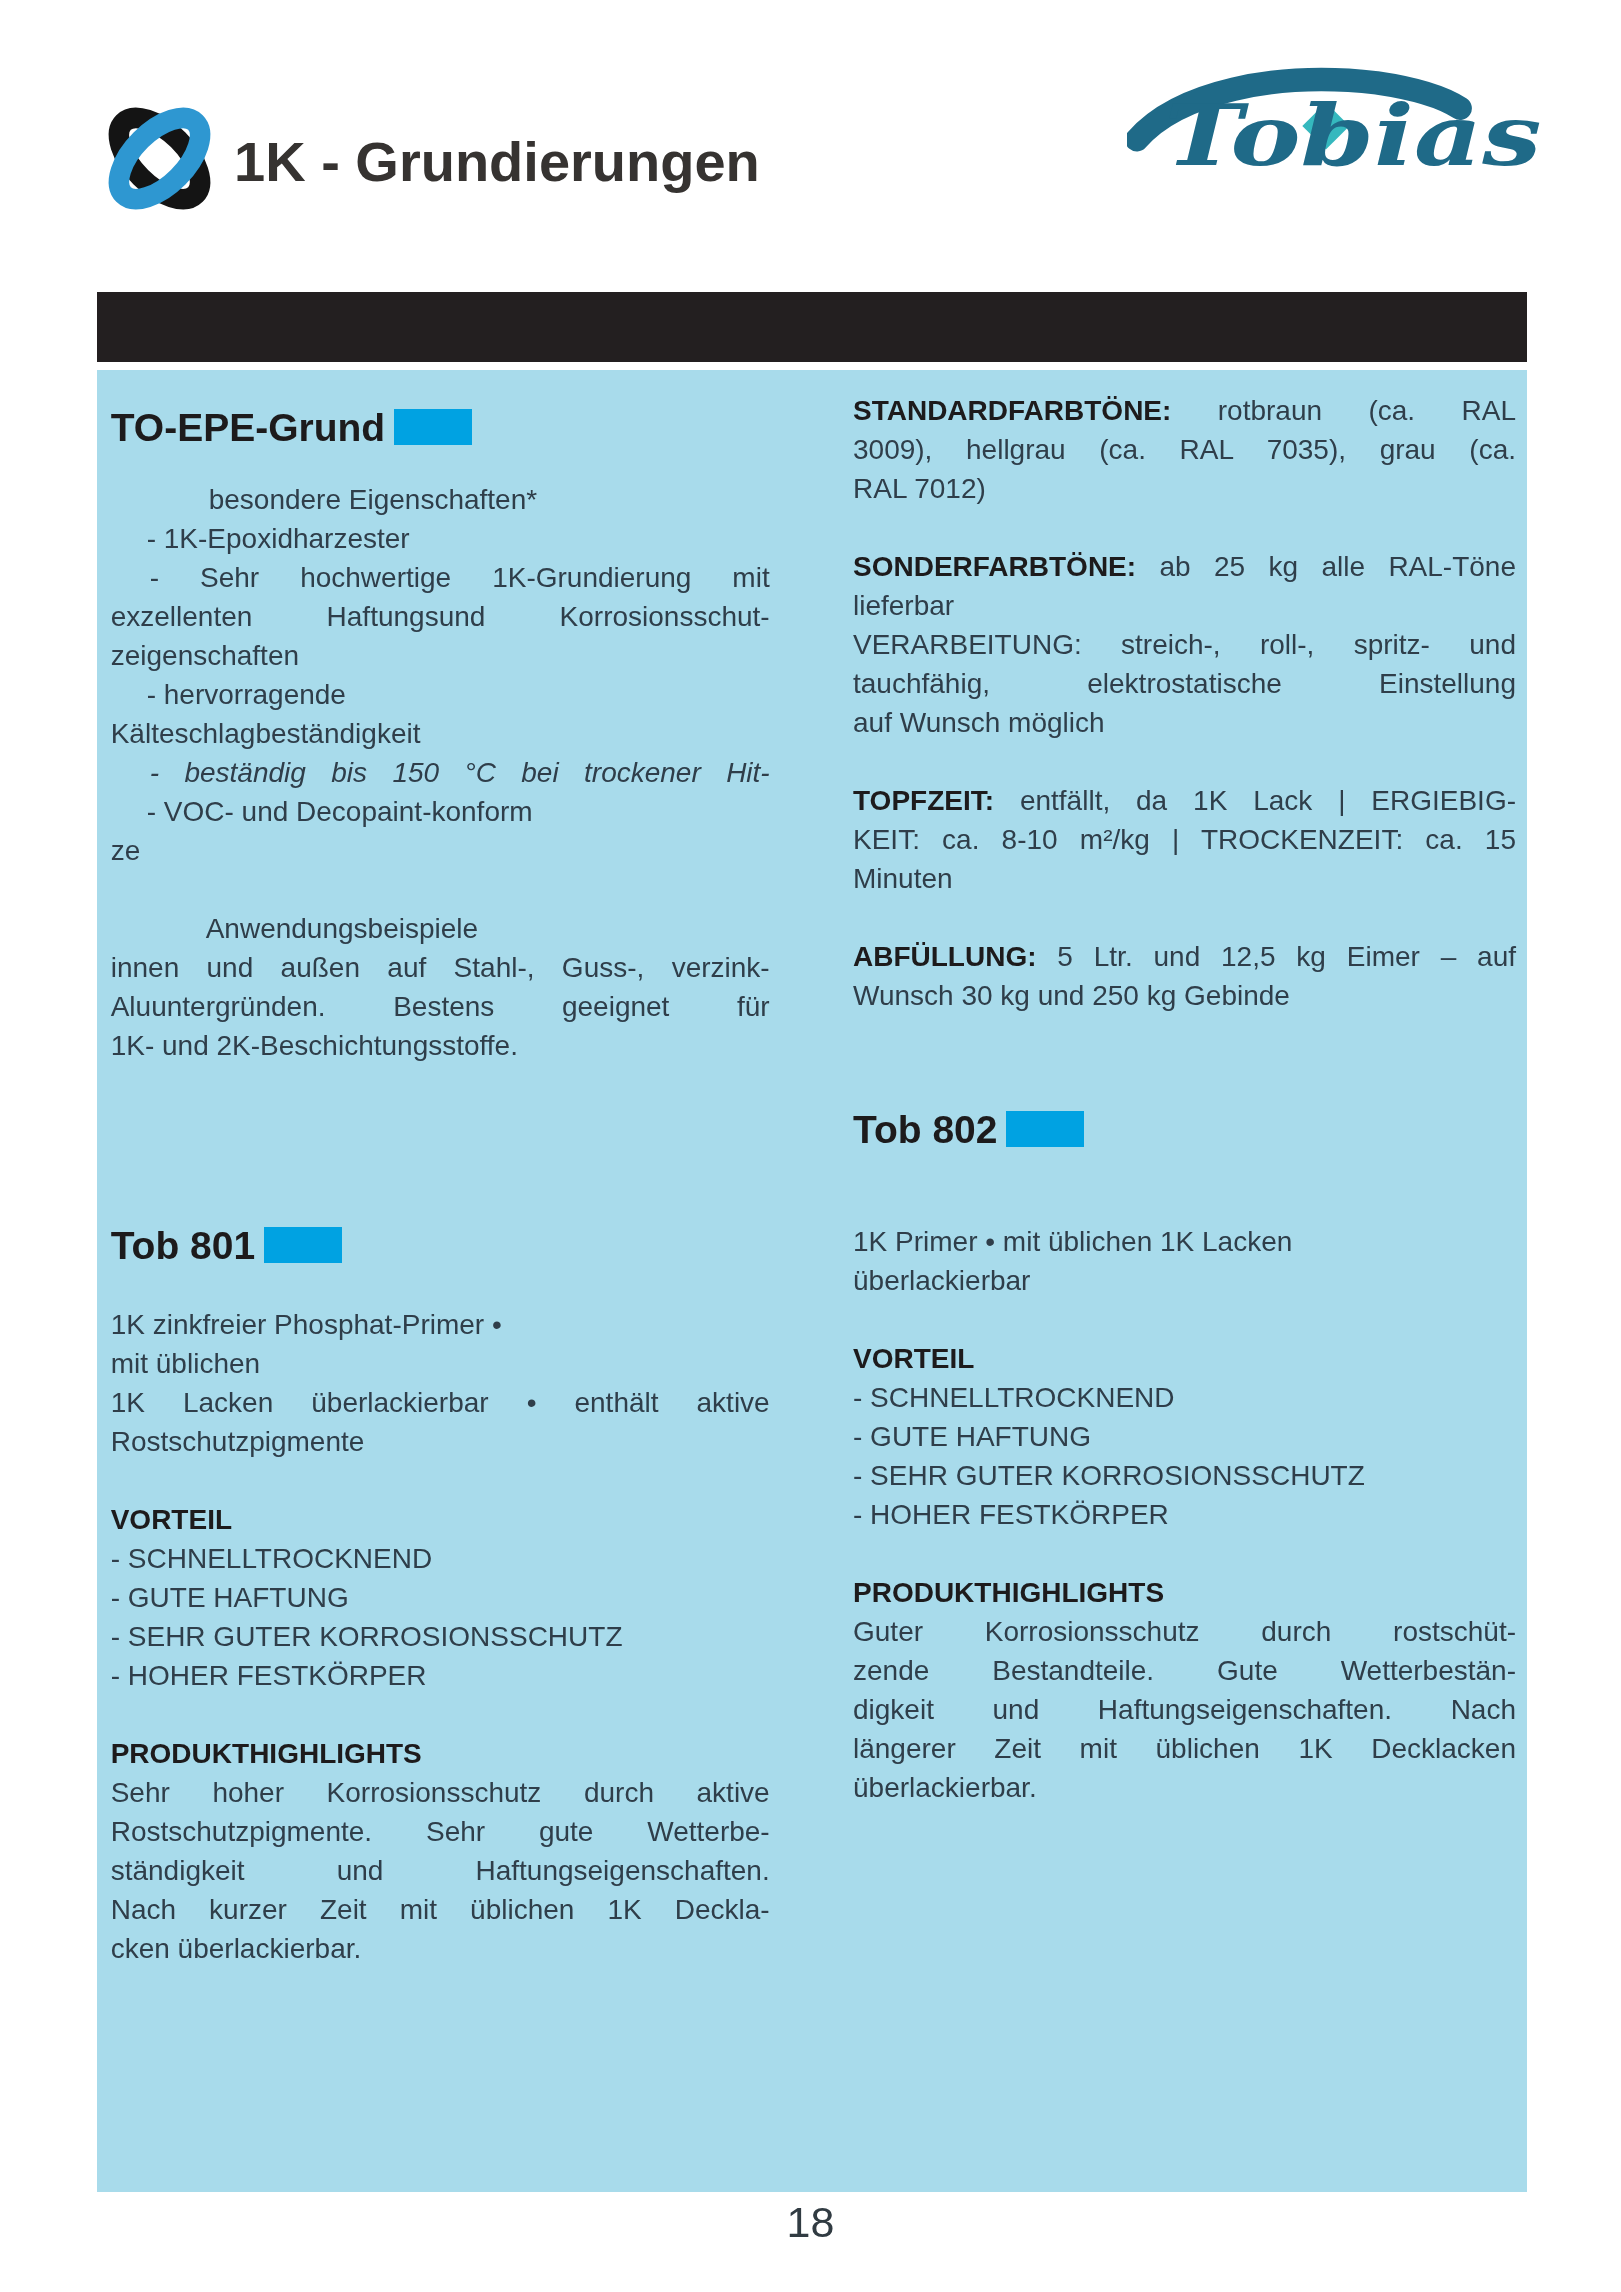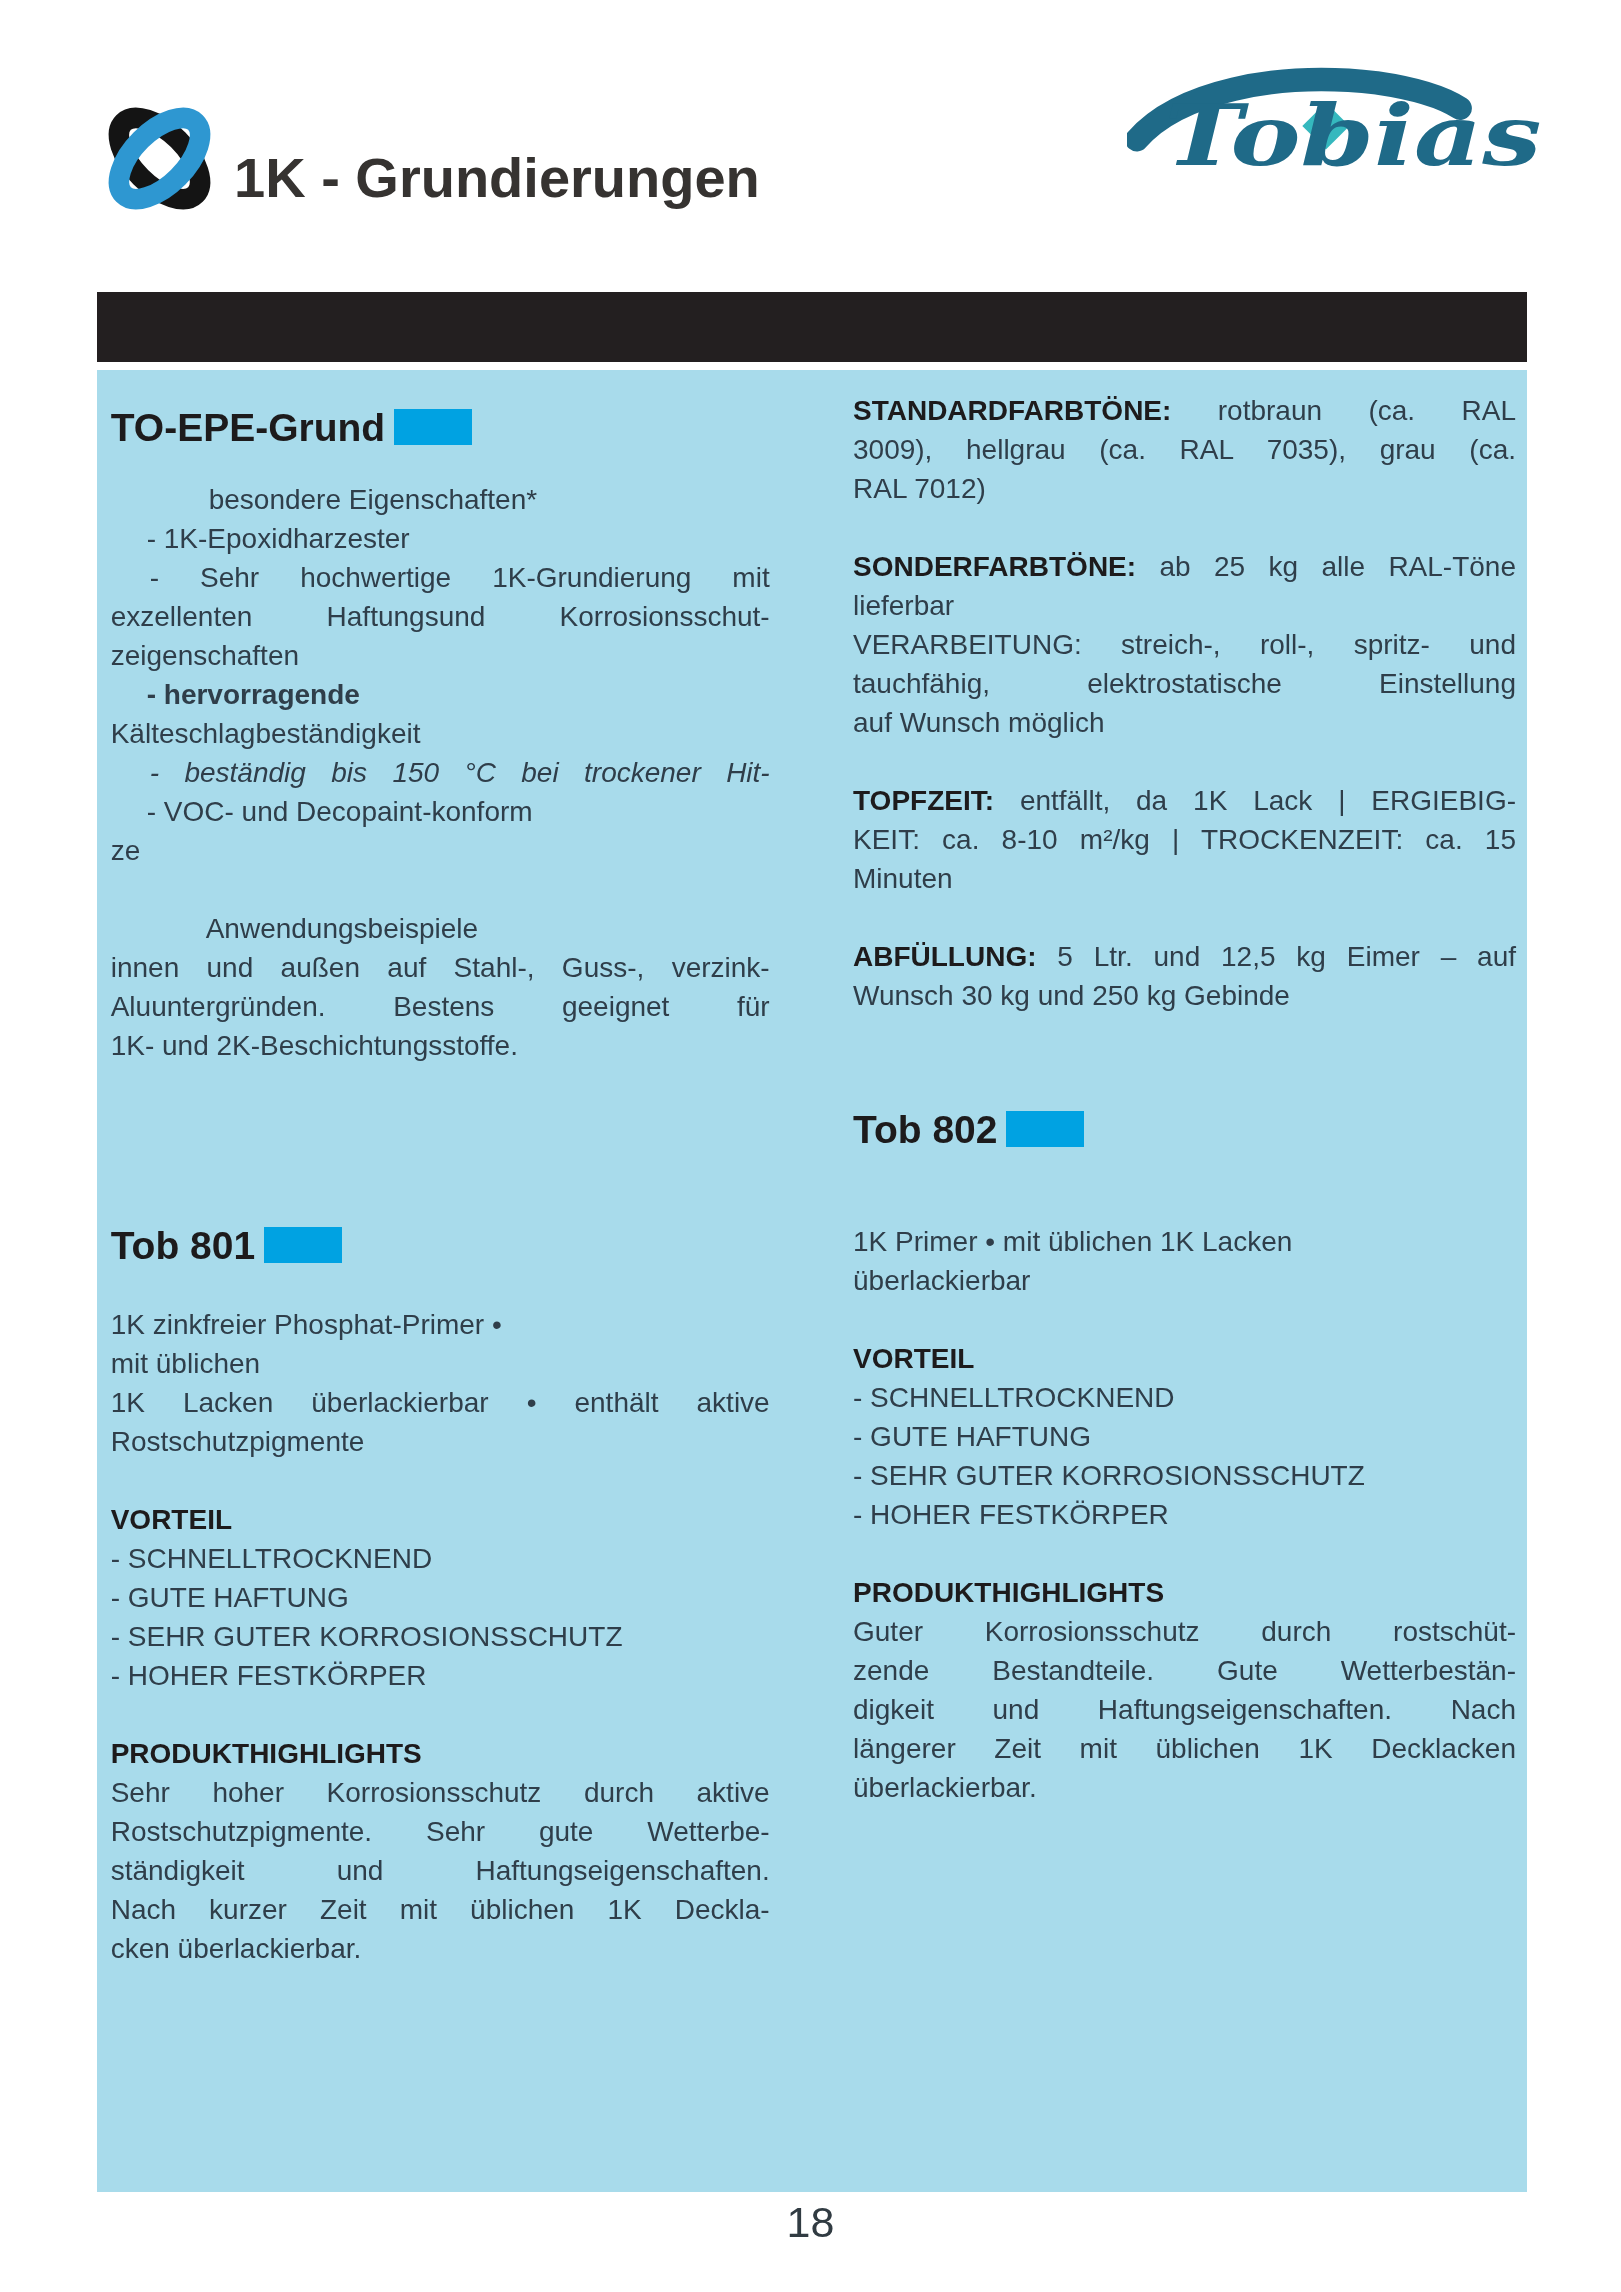--- a/index.html
+++ b/index.html
@@ -21,21 +21,21 @@
     width:1621px;height:2293px;
     background:#ffffff;
     font-family:"Liberation Sans", sans-serif;
     overflow:hidden;
   }
   
   .company-logo{position:absolute;left:91px;top:94px;width:137px;height:131px;}
   .ring-black{fill:none;stroke:var(--logo-black);stroke-width:21px;}
   .ring-blue{fill:none;stroke:var(--logo-blue);stroke-width:21px;}
   .page-title{
-    position:absolute;left:234px;top:150px;
+    position:absolute;left:234px;top:134px;
     font-size:56px;font-weight:700;line-height:1;
     color:var(--title-text);letter-spacing:0px;
   }
   .tobias-logo{position:absolute;left:1127px;top:65px;width:436px;height:116px;}
   .tobias-swash{fill:none;stroke:var(--tobias-teal);stroke-width:24px;stroke-linecap:round;}
   .tobias-word{
     font-family:"DejaVu Serif", serif;
     font-style:italic;font-weight:700;
     fill:var(--tobias-teal);
   }
@@ -109,21 +109,21 @@
       <div class="product-heading" id="p1-heading">
         <span>TO-EPE-Grund</span>
         <span class="accent-rect"></span>
       </div>
       <div class="lines" id="p1-lines">
           <div class="line" style="padding-left: 98px;">besondere Eigenschaften*</div>
           <div class="line" style="padding-left: 36px;">- 1K-Epoxidharzester</div>
           <div class="line j" style="padding-left: 39px;">- Sehr hochwertige 1K-Grundierung mit</div>
           <div class="line j">exzellenten Haftungsund Korrosionsschut-</div>
           <div class="line">zeigenschaften</div>
-          <div class="line" style="padding-left: 36px; font-weight: bold;">- hervorragende</div>
+          <div class="line" style="padding-left: 36px;">- hervorragende</div>
           <div class="line">Kälteschlagbeständigkeit</div>
           <div class="line j" style="padding-left: 39px; font-style: italic;">- beständig bis 150 °C bei trockener Hit-</div>
           <div class="line" style="padding-left: 36px;">- VOC- und Decopaint-konform</div>
           <div class="line">ze</div>
           <div class="line"></div>
           <div class="line" style="padding-left: 95px;">Anwendungsbeispiele</div>
           <div class="line j">innen und außen auf Stahl-, Guss-, verzink-</div>
           <div class="line j">Aluuntergründen. Bestens geeignet für</div>
           <div class="line">1K- und 2K-Beschichtungsstoffe.</div>
         </div>

